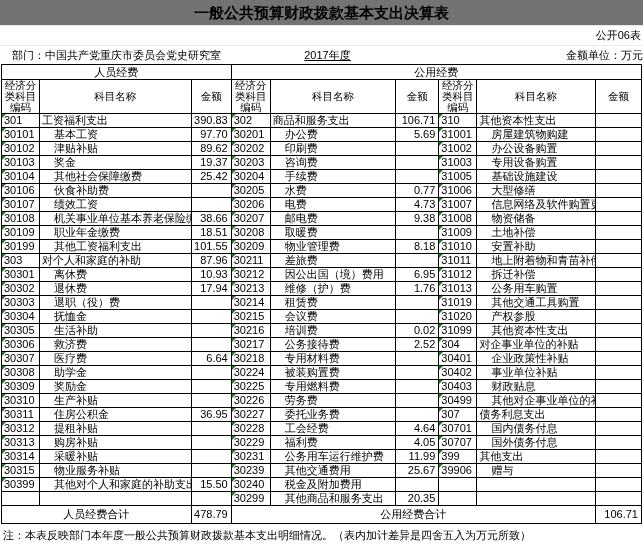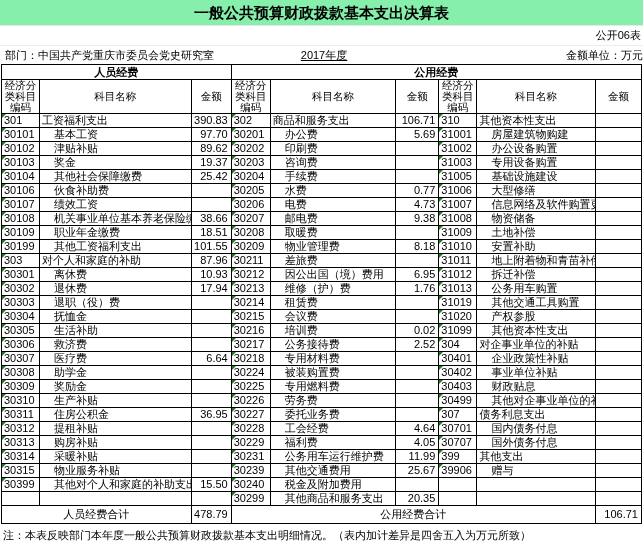--- a/index.html
+++ b/index.html
@@ -1,28 +1,28 @@
 <!DOCTYPE html>
 <html><head>
 <meta charset="utf-8">
 <style>
   html,body{margin:0;padding:0;background:#fff;}
   body{font-family:"Liberation Sans","DejaVu Sans",sans-serif;color:#000;width:643px;}
   .sheet{width:643px;height:551px;background:#fff;box-sizing:border-box;padding:0;}
   .title-row{height:25px;line-height:25px;text-align:center;font-size:15px;font-weight:bold;
-             border-bottom:1px solid #e6e6e6;background:#86efac;}
+             border-bottom:1px solid #e6e6e6;background:#737373;}
   .meta-row{height:19px;line-height:19px;font-size:11px;text-align:right;padding-right:2px;
             border-bottom:1px solid #ececec;}
   .dept-row{height:18px;line-height:18px;font-size:11px;display:flex;}
-  .dept-row .left{flex:1;padding-left:5px;}
+  .dept-row .left{flex:1;padding-left:12px;}
   .dept-row .mid{flex:1;text-align:center;text-decoration:underline;}
   .dept-row .right{flex:1;text-align:right;}
   table{border-collapse:collapse;table-layout:fixed;width:641px;margin-left:1px;}
   th,td{border:1px solid #000;overflow:hidden;white-space:nowrap;box-sizing:border-box;}
-  thead .group-row th{height:13px;font-size:11px;font-weight:bold;text-align:center;line-height:12px;margin-top:26px;}
+  thead .group-row th{height:13px;font-size:11px;font-weight:normal;text-align:center;line-height:12px;margin-top:26px;}
   thead .col-head th{height:33px;font-size:10.5px;font-weight:normal;text-align:center;
                      line-height:11px;white-space:normal;padding:0 1px;}
   tbody td{height:14px;font-size:11px;line-height:13px;padding:0 2px;}
   td.code{position:relative;text-align:left;}
   td.code.mark::before{content:"";position:absolute;top:0;left:0;width:0;height:0;
                        border-top:4px solid #1e7a1e;border-right:4px solid transparent;}
   td.name{text-align:left;}
   td.name.indent{padding-left:14px;}
   td.amt{text-align:right;padding-right:3px;}
   tfoot td{height:16px;font-size:11px;line-height:15px;}

